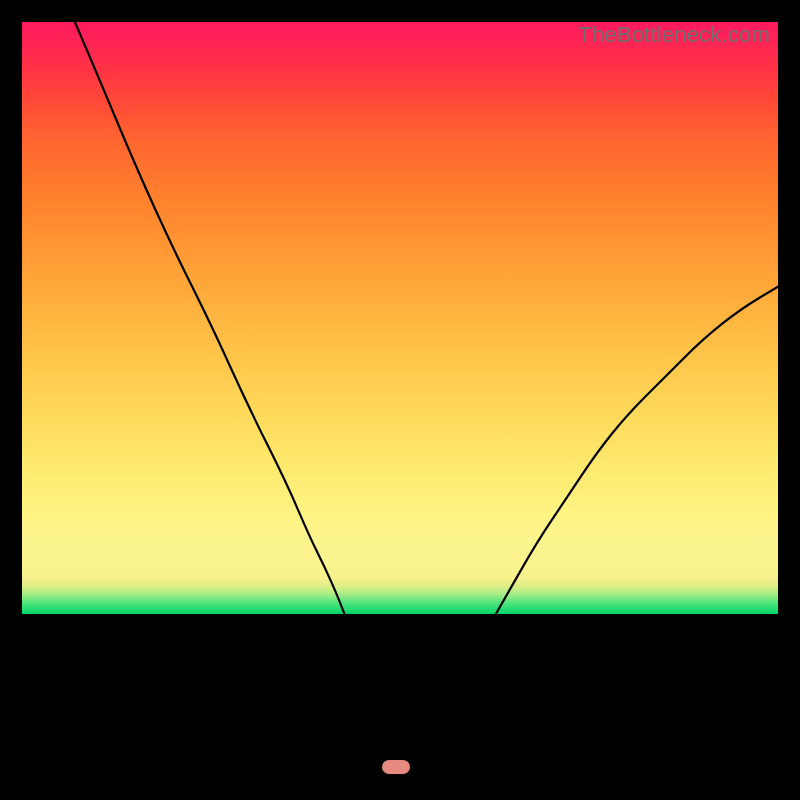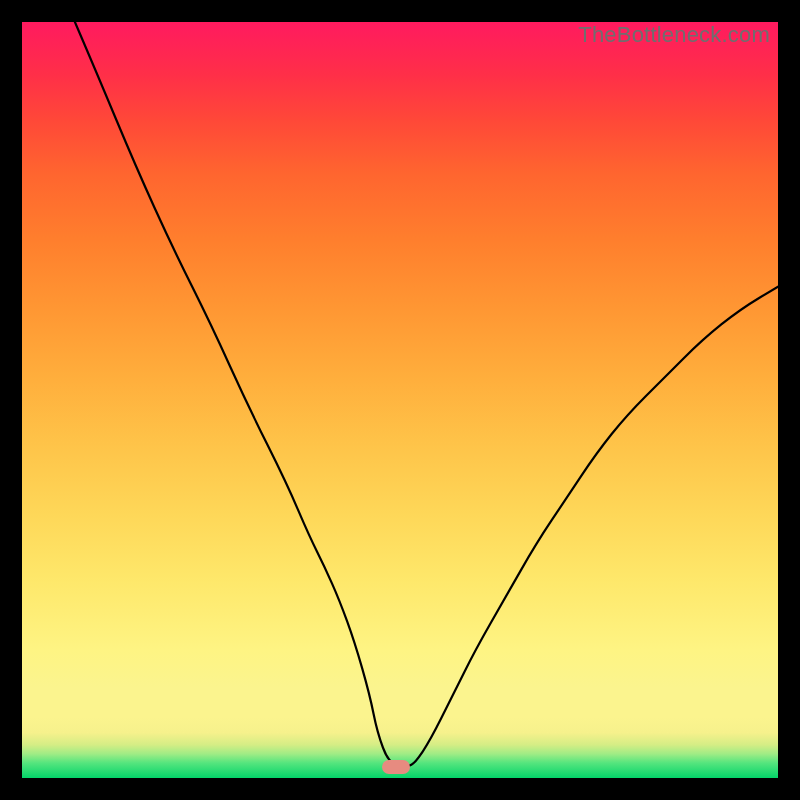--- a/index.html
+++ b/index.html
@@ -15,21 +15,21 @@
     position: relative;
     width: 800px;
     height: 800px;
     background: #000;
   }
   .plot-area {
     position: absolute;
     left: 22px;
     top: 22px;
     width: 756px;
-    height: 756px;
+    height: 592px;
     
     background: linear-gradient(to top,
       #04d469 0%,
       #55e57e 2%,
       #a0ec85 3.2%,
       #d5ed85 4.4%,
       #f6f18c 6%,
       #fbf48e 8%,
       #fbf48e 12%,
       #fef483 17%,

